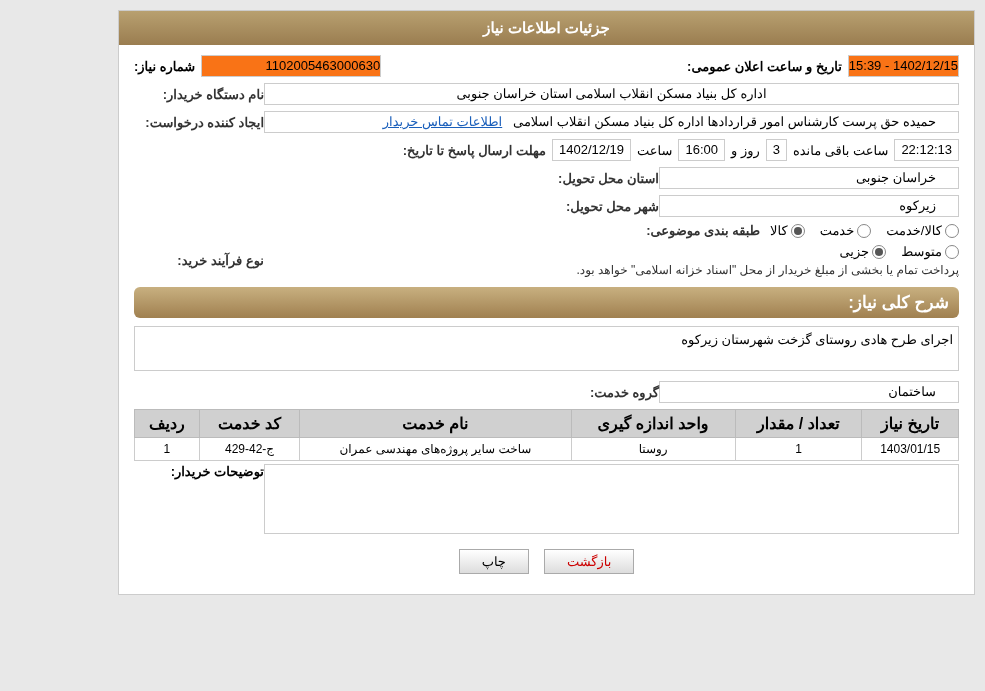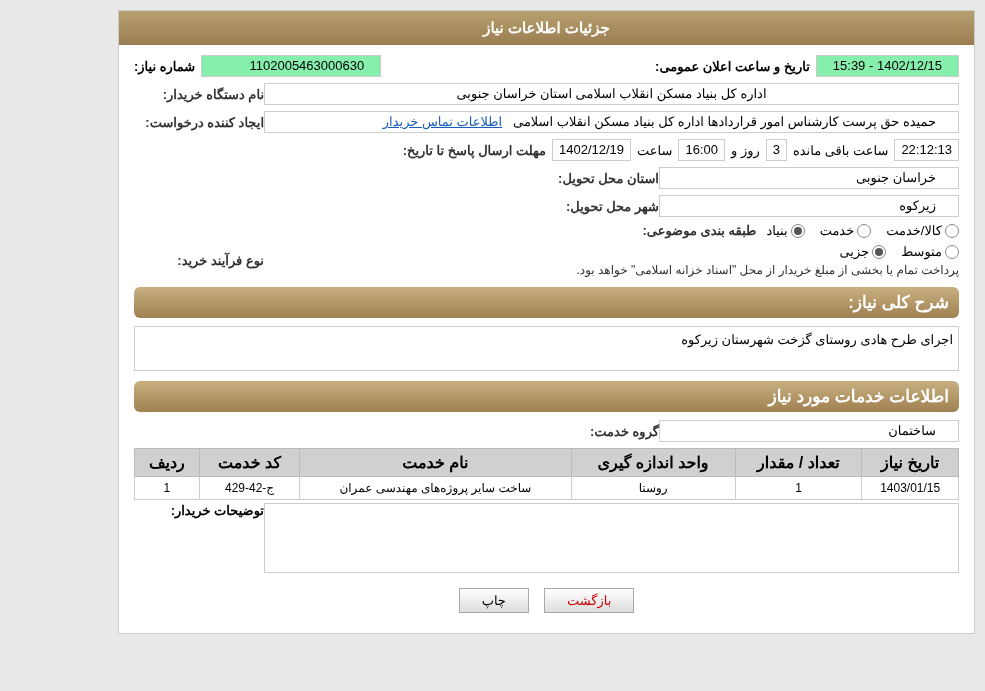--- a/index.html
+++ b/index.html
@@ -62,22 +62,22 @@
       text-align: right;
     }
     .top-row {
       display: flex;
       align-items: center;
       justify-content: space-between;
       margin-bottom: 6px;
     }
     .field-box {
       border: 1px solid #ccc;
-      background: #86efac;
-      padding: 2px 16px;
+      background: #f97316;
+      padding: 2px 0;
       min-height: 22px;
       display: inline-block;
     }
     .link-blue {
       color: #1a5fbb;
       text-decoration: underline;
       cursor: pointer;
     }
     .date-row {
       display: flex;
@@ -260,21 +260,21 @@
           <div class="radio-item">
             <span class="radio-circle"></span>
             <span>کالا/خدمت</span>
           </div>
           <div class="radio-item">
             <span class="radio-circle"></span>
             <span>خدمت</span>
           </div>
           <div class="radio-item">
             <span class="radio-circle checked"></span>
-            <span>بنیاد</span>
+            <span>کالا</span>
           </div>
         </div>
         <span class="info-label">طبقه بندی موضوعی:</span>
       </div>
 
       <div class="radio-row">
         <div style="display:flex;flex-direction:column;gap:4px;flex:1;">
           <div class="radio-group">
             <div class="radio-item">
               <span class="radio-circle"></span>
@@ -291,23 +291,20 @@
       </div>
 
       <div class="section-title">
         <span>شرح کلی نیاز:</span>
       </div>
       <div style="margin-bottom:10px;">
 
         <div style="border:1px solid #ccc;min-height:45px;padding:5px;text-align:right;background:#fff;">اجرای طرح هادی روستای گزخت شهرستان زیرکوه</div>
       </div>
 
-      <div class="section-title">
-        <span>اطلاعات خدمات مورد نیاز</span>
-      </div>
 
       <div class="info-row">
         <span class="info-value" style="max-width:300px;">ساختمان</span>
         <span class="info-label">گروه خدمت:</span>
       </div>
 
       <table class="services-table">
         <thead>
           <tr>
             <th>تاریخ نیاز</th>

